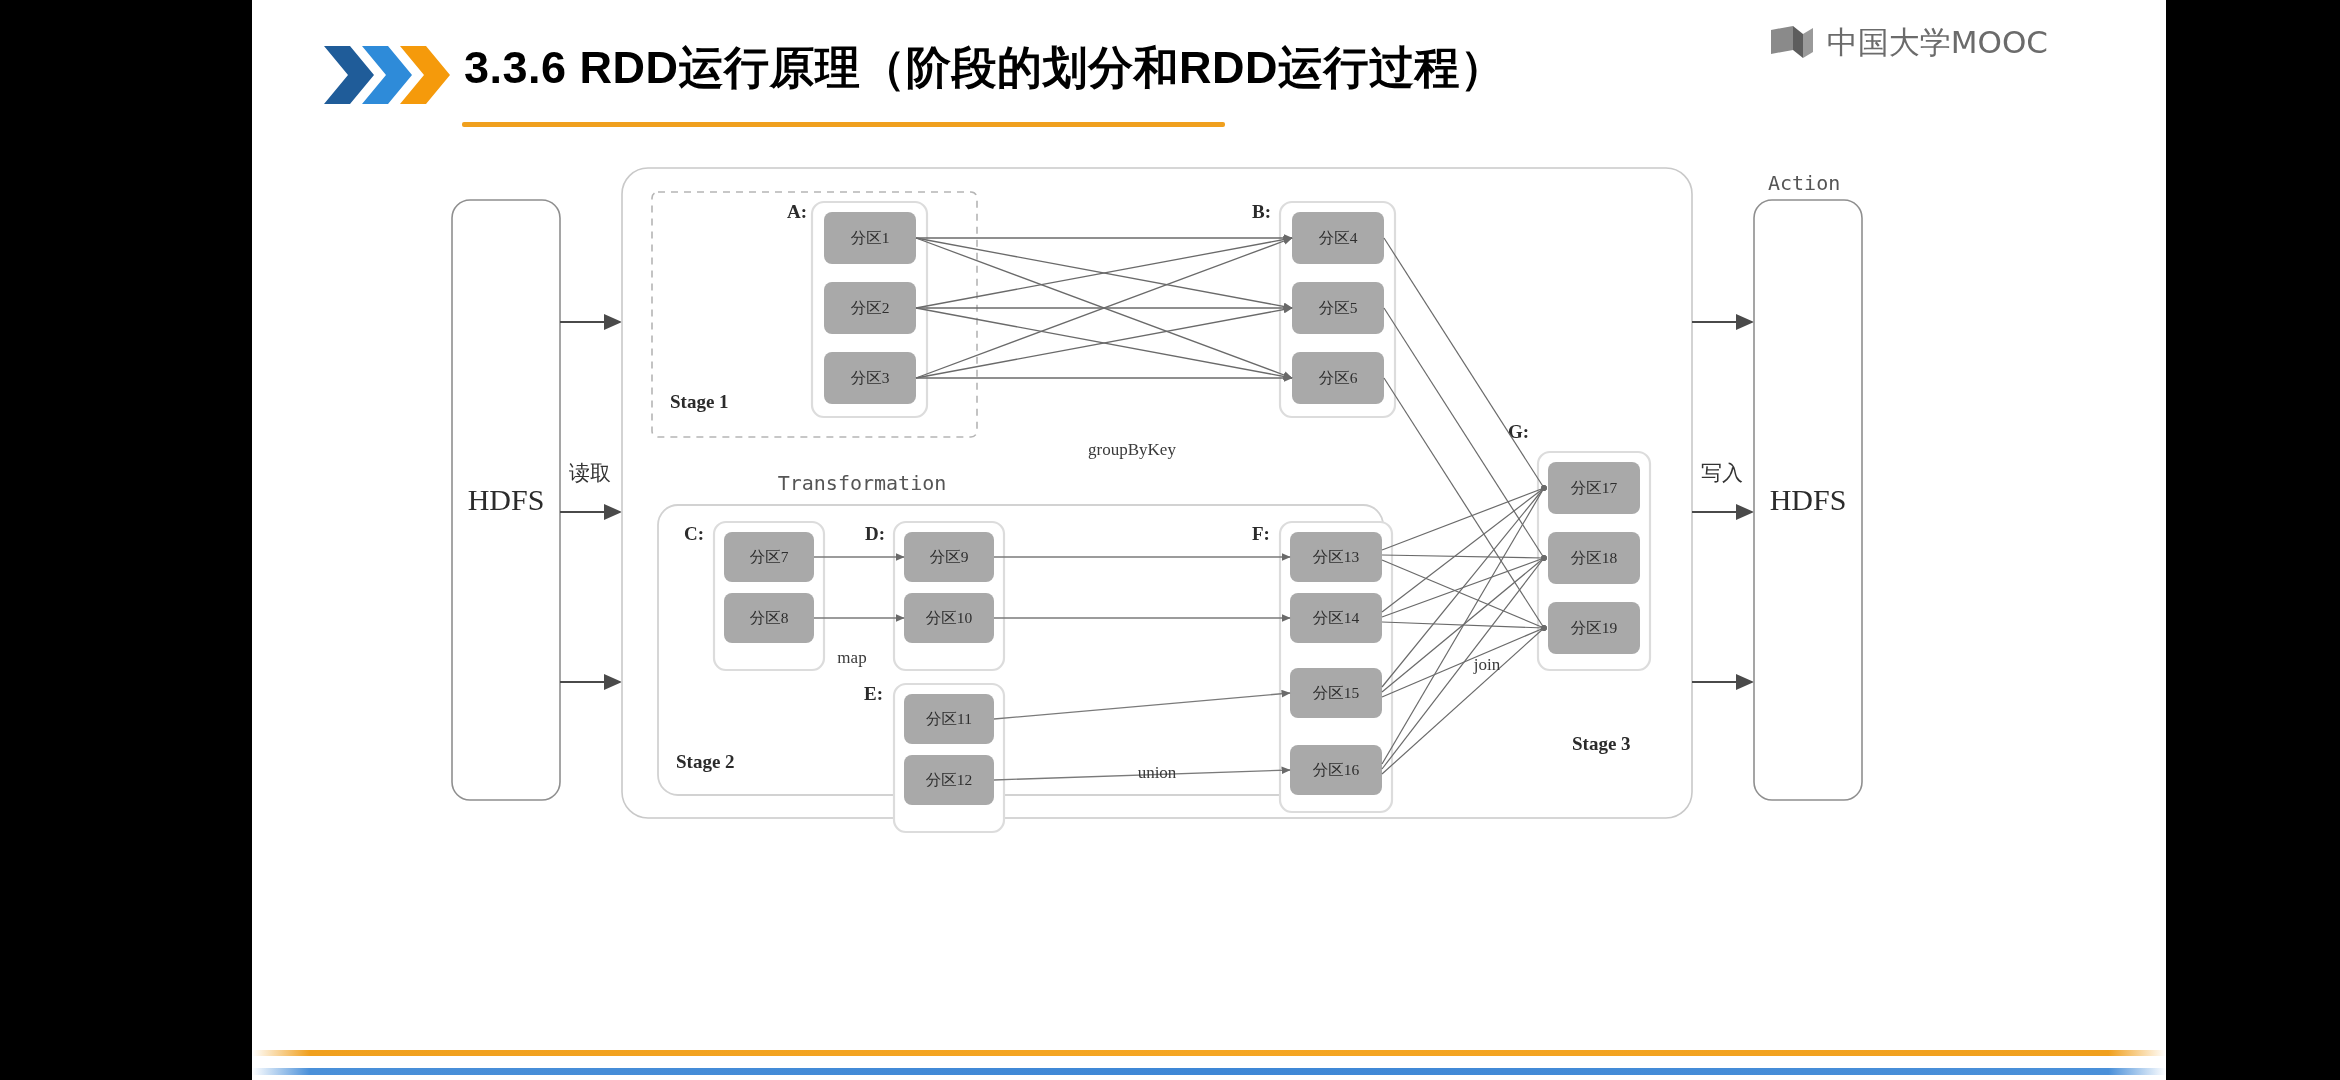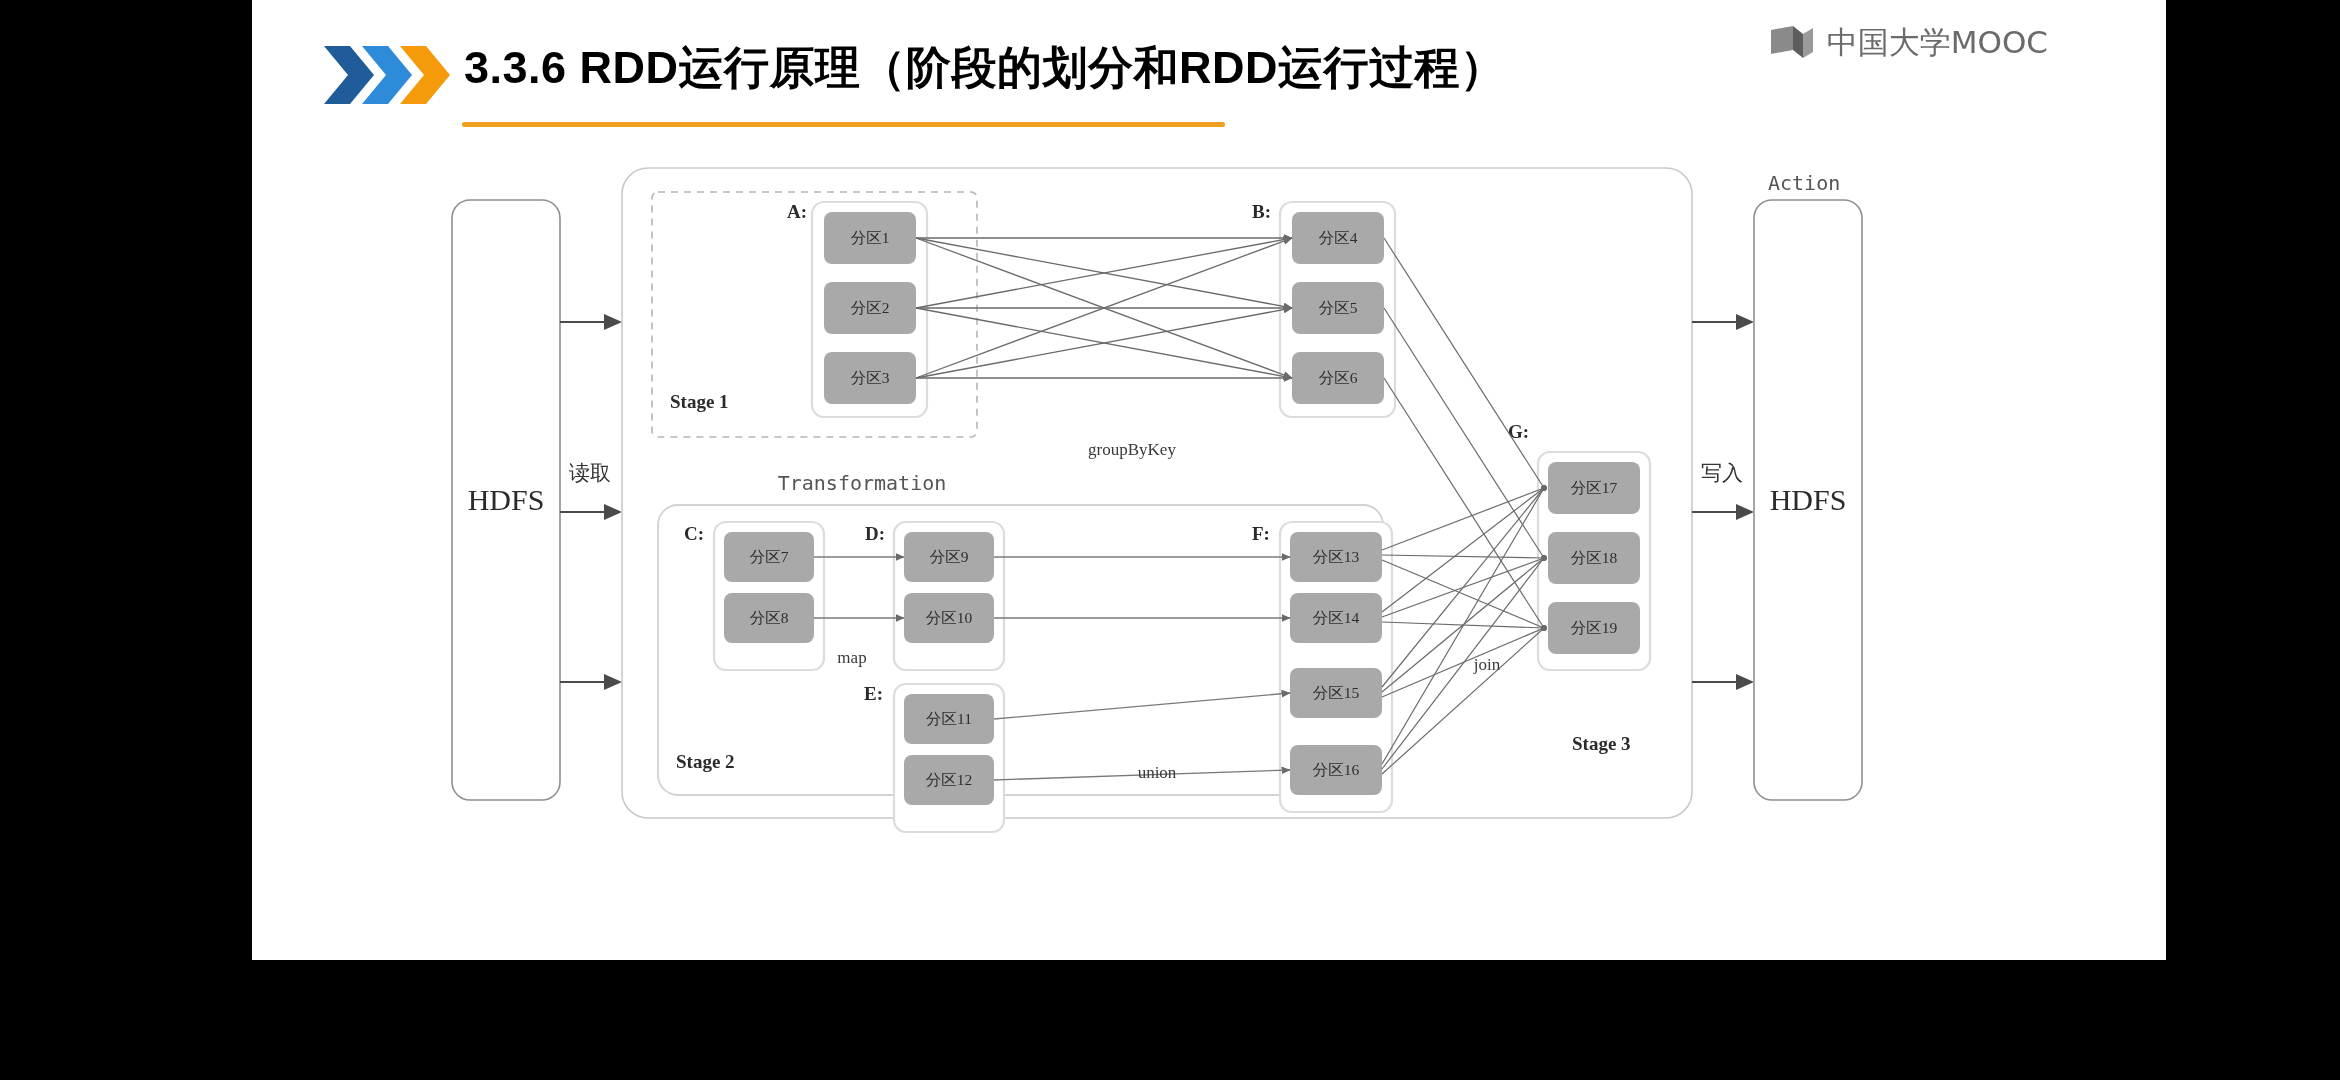--- a/index.html
+++ b/index.html
@@ -6,21 +6,21 @@
   body{
     width:2340px;height:1080px;
     background:#000;
     font-family:"Liberation Sans", sans-serif;
     overflow:hidden;
     position:relative;
   }
   .slide{
     position:absolute;
     left:252px; top:0;
-    width:1914px; height:960px;
+    width:1914px; height:1080px;
     background:#ffffff;
     overflow:hidden;
   }
   .letterbox{position:absolute;top:0;height:1080px;background:#000;}
   #lb-left{left:0;width:252px;}
   #lb-right{left:2166px;width:174px;}
 
   
   .header{position:absolute;left:0;top:0;width:1914px;height:150px;}
   .chevrons{position:absolute;left:70px;top:44px;width:130px;height:62px;}

